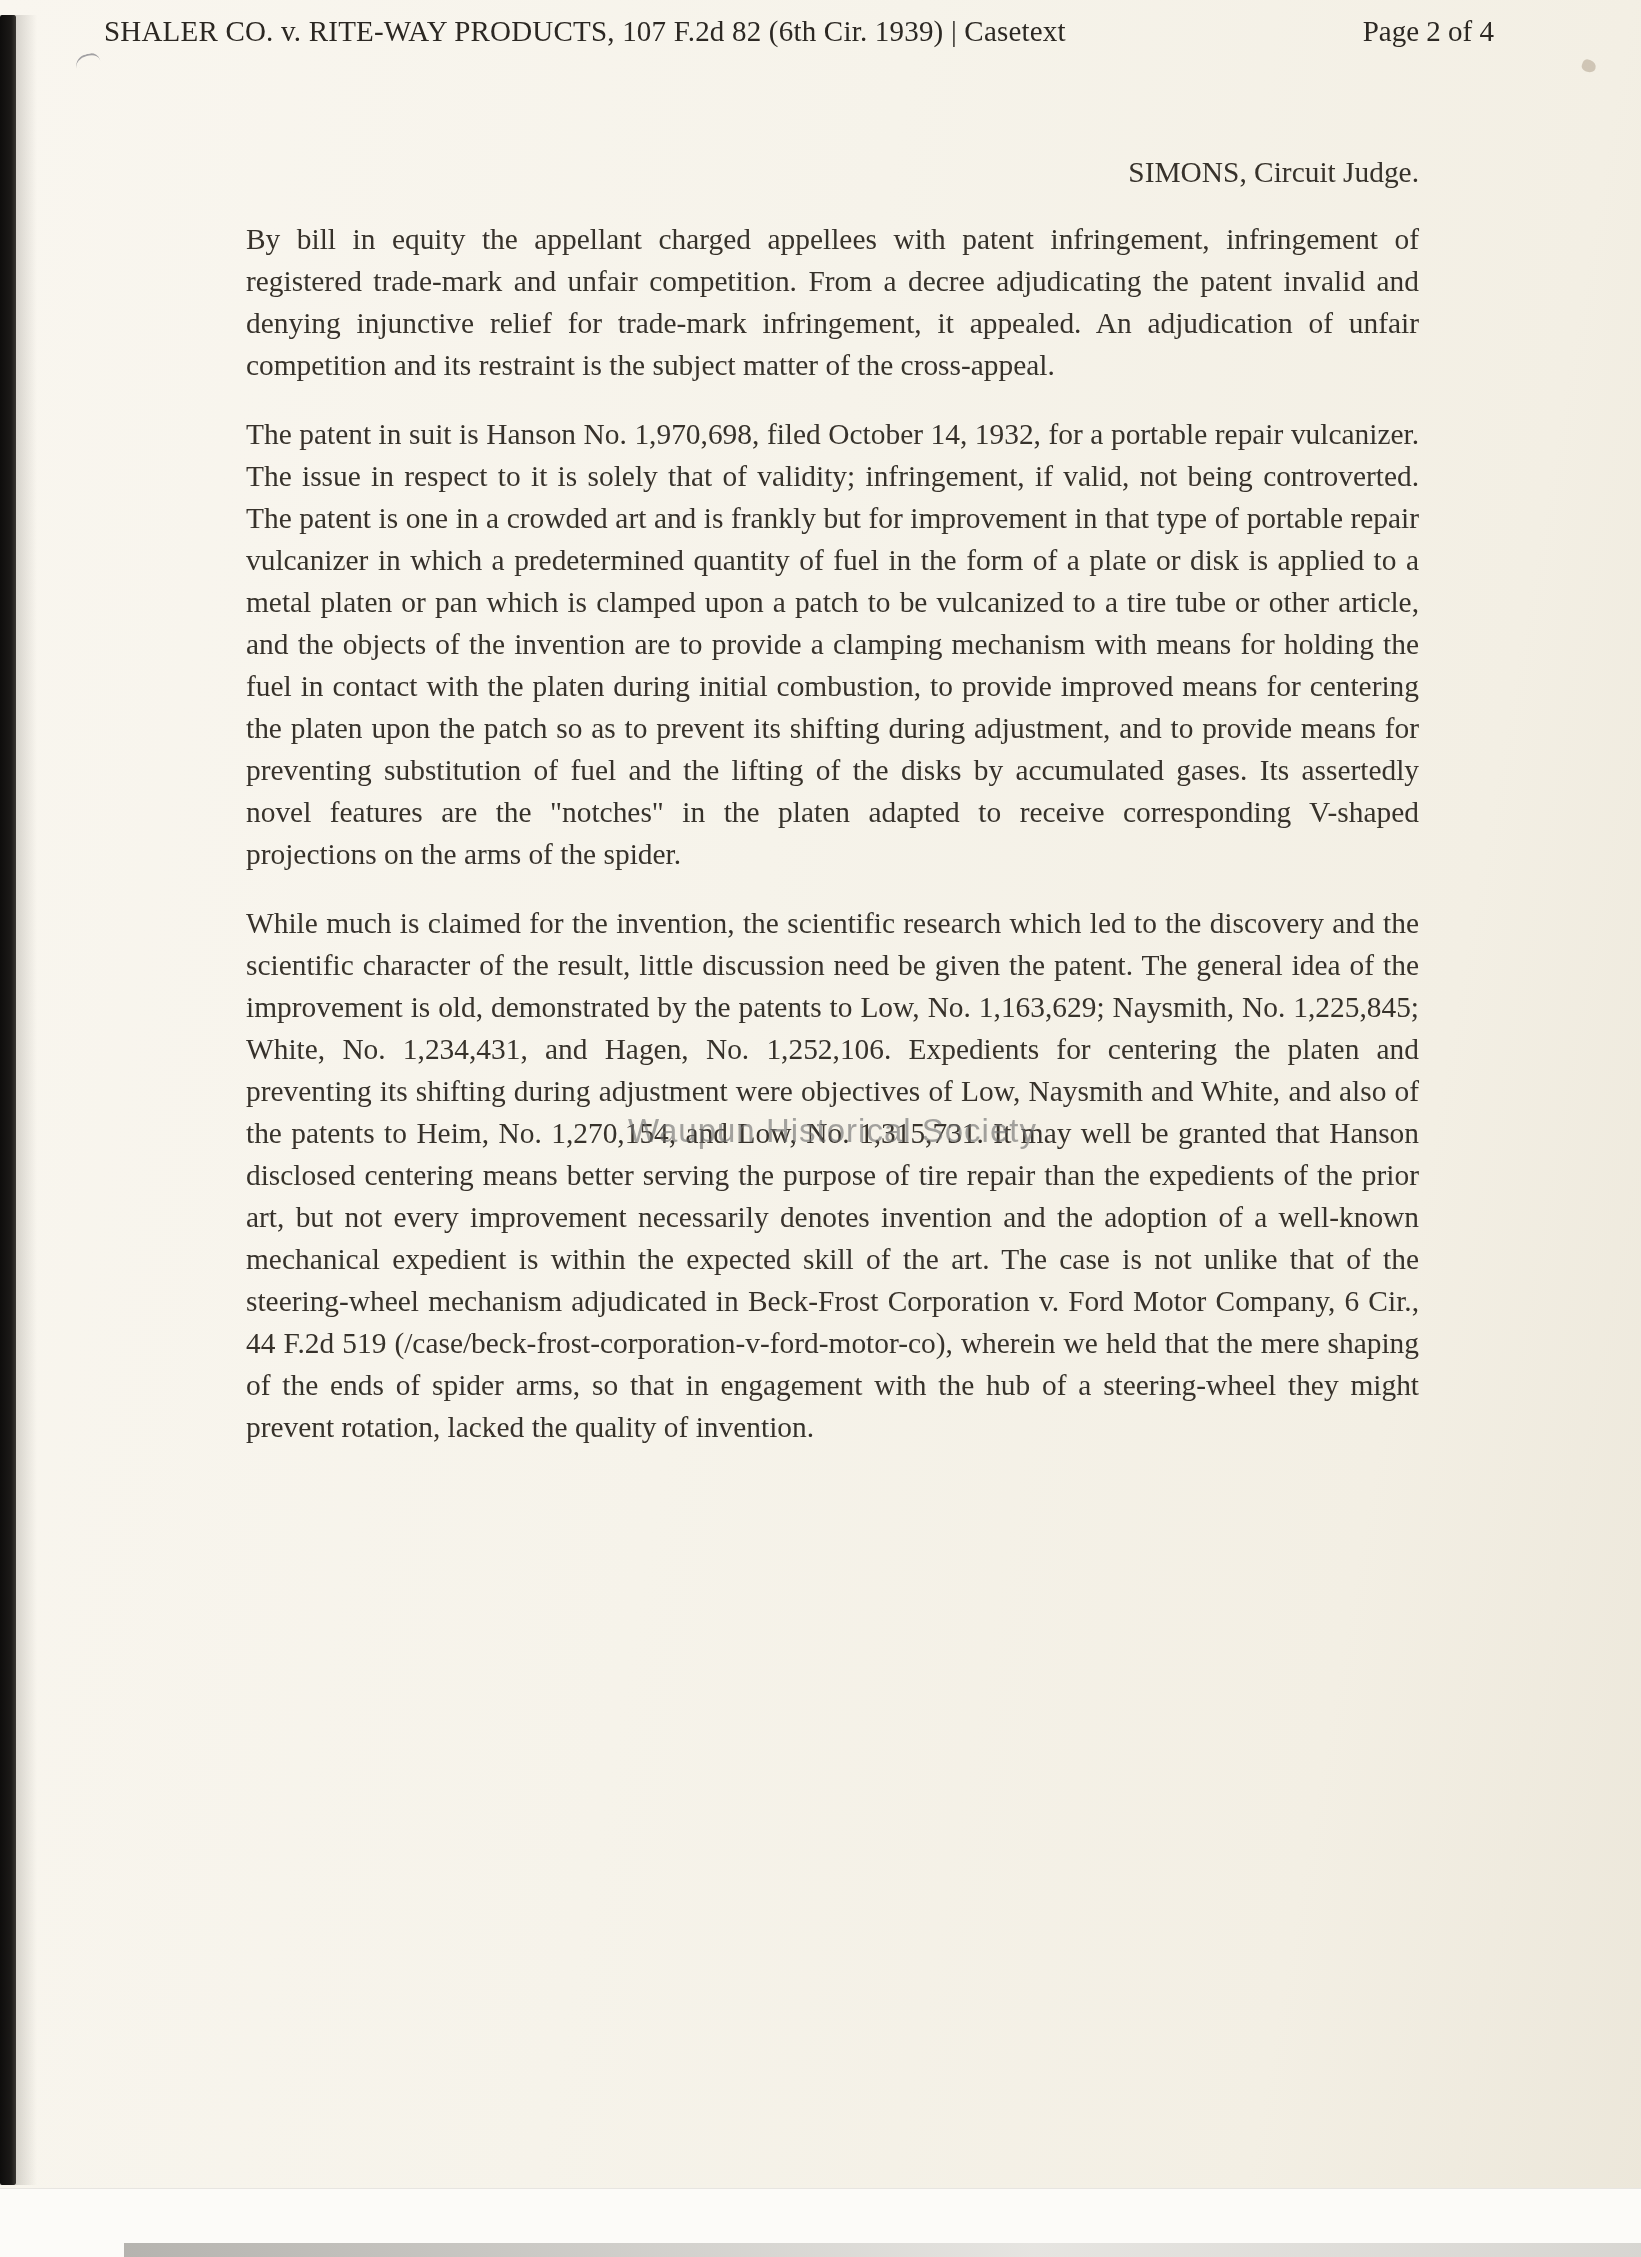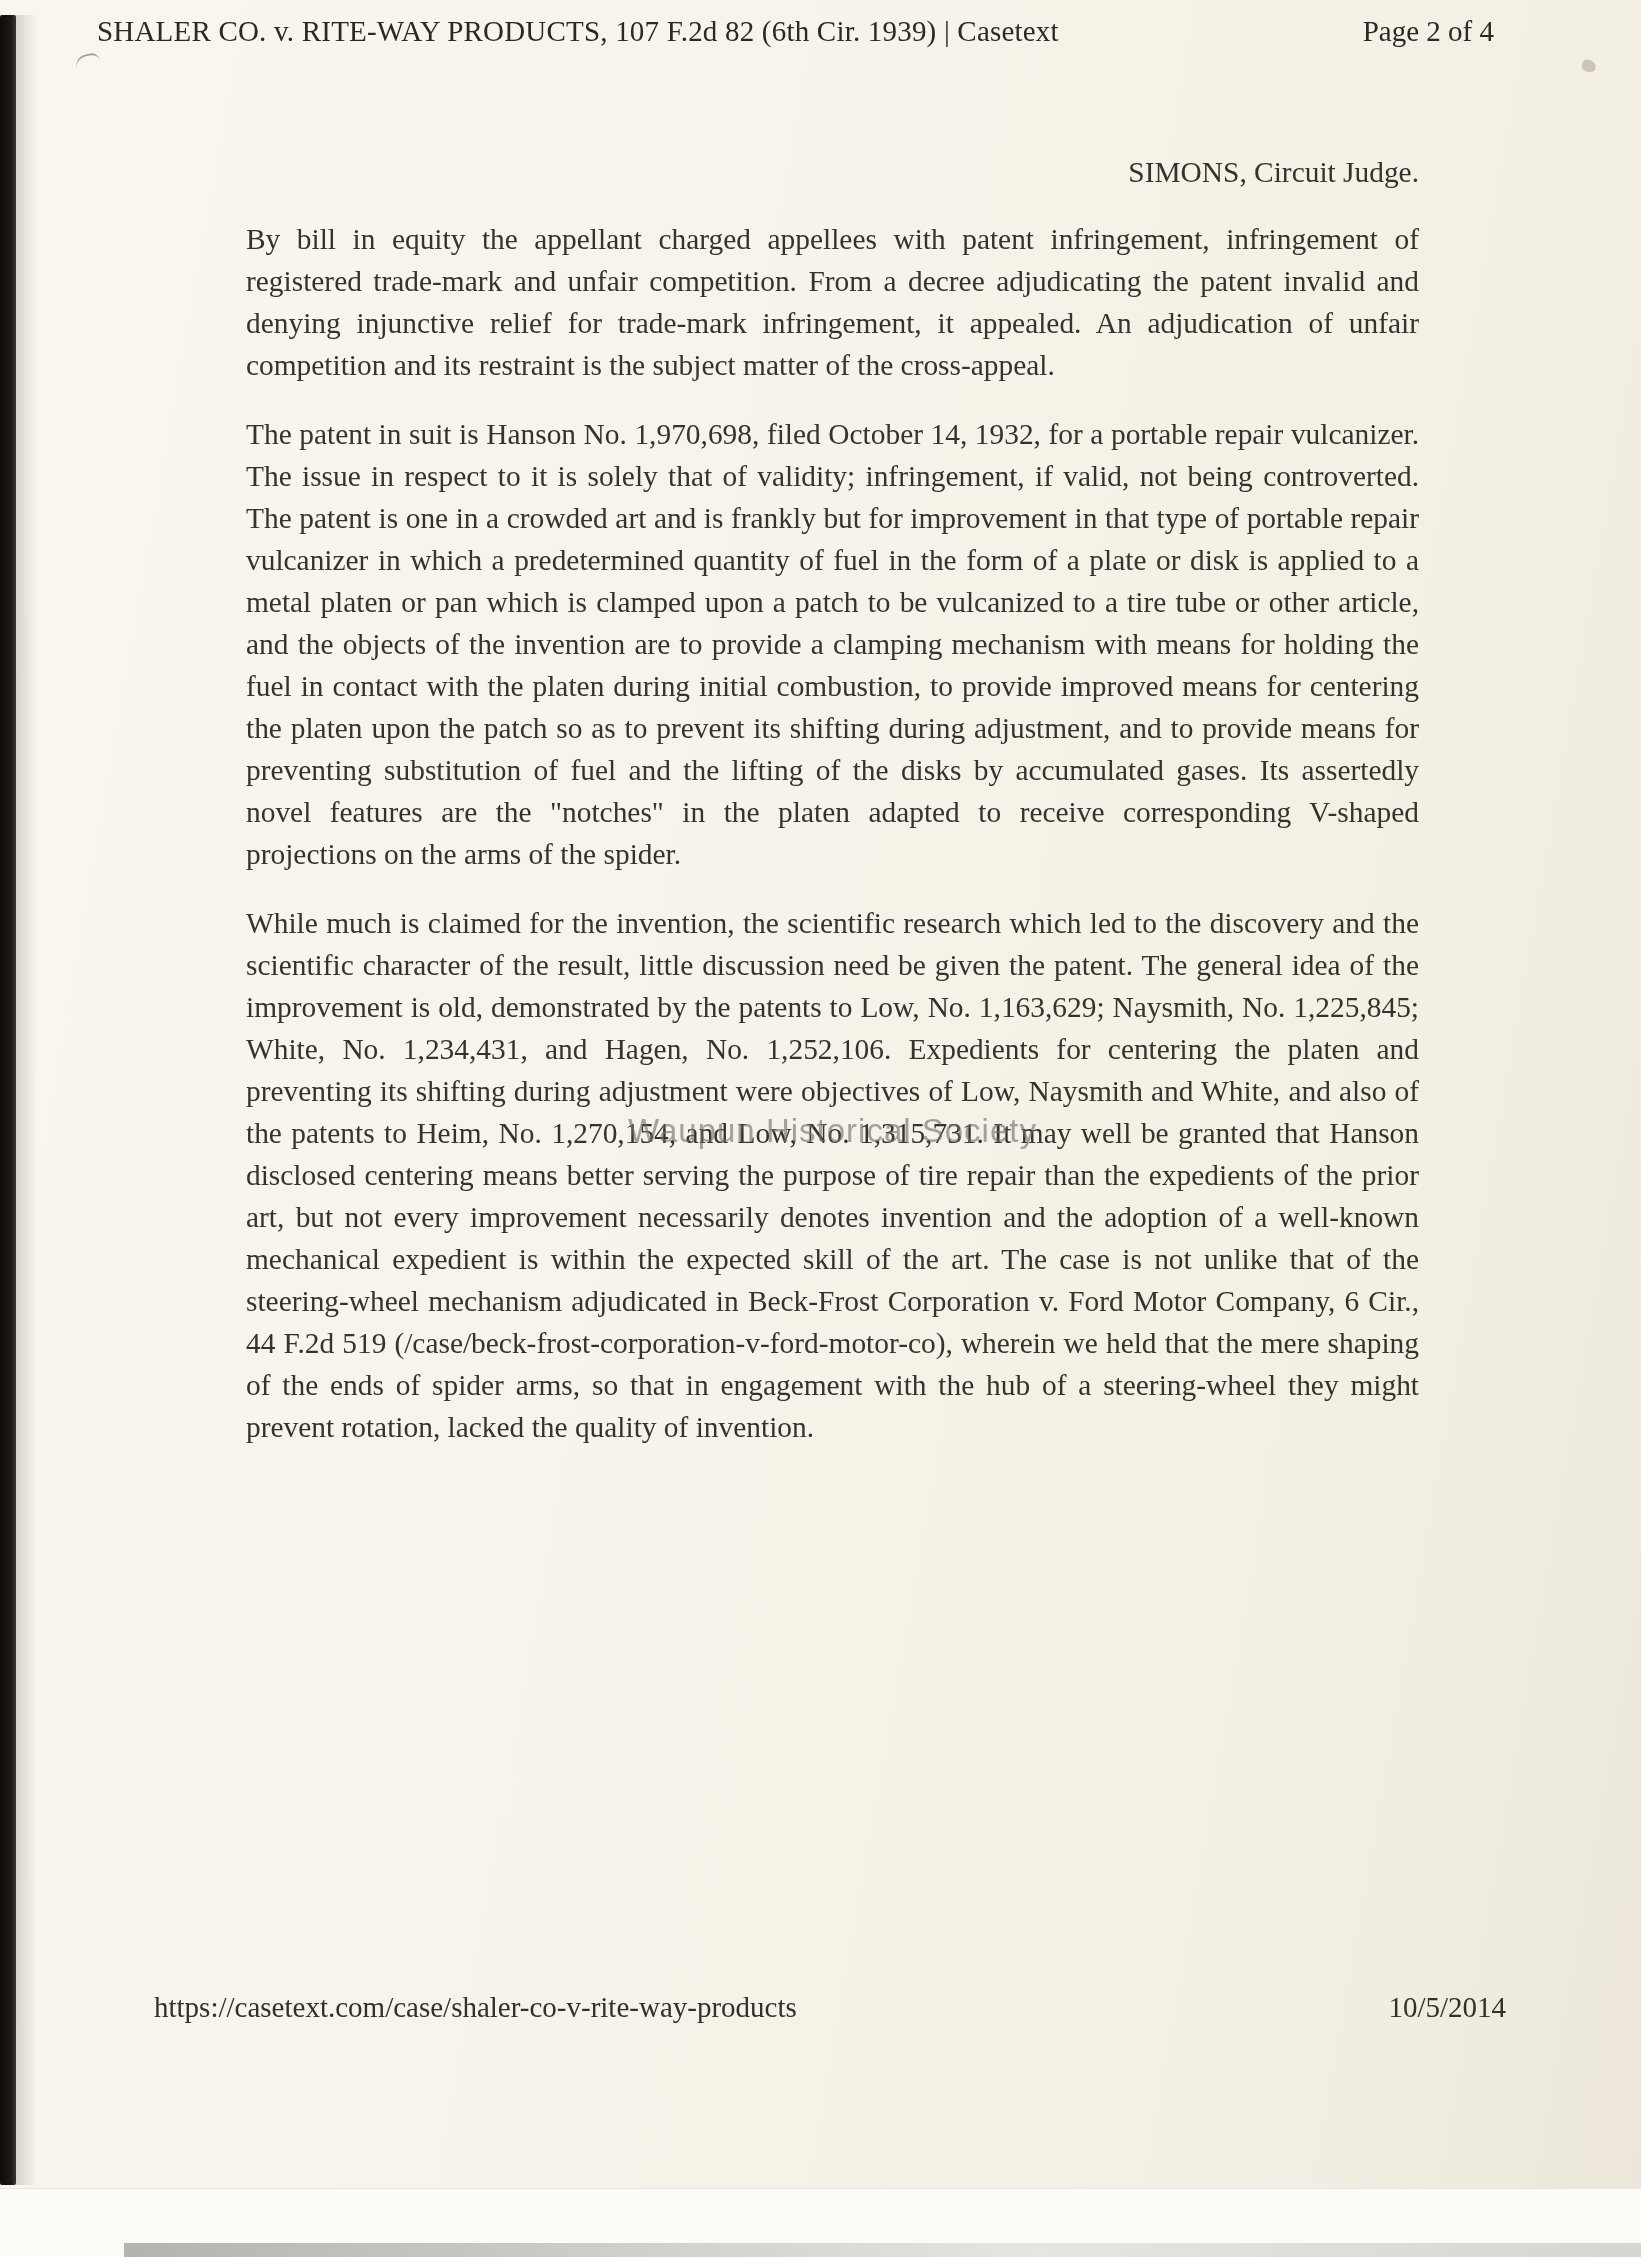--- a/index.html
+++ b/index.html
@@ -70,21 +70,21 @@
     width: 13.5px;
     height: 11.6px;
     background: rgba(140,120,95,0.35);
     border-radius: 40% 60% 55% 45%;
     transform: rotate(20deg);
   }
 
   .header-row {
     position: absolute;
     top: 15.4px;
-    left: 97px;
+    left: 104px;
     right: 147px;
     display: flex;
     justify-content: space-between;
     align-items: baseline;
     font-size: 29px;
     color: #2c2823;
   }
   .header-title { letter-spacing: 0.2px; }
   .header-page { font-size: 29px; }
 
@@ -148,23 +148,19 @@
 
   <div class="content">
     <p class="byline">SIMONS, Circuit Judge.</p>
     <p class="para">By bill in equity the appellant charged appellees with patent infringement, infringement of registered trade-mark and unfair competition. From a decree adjudicating the patent invalid and denying injunctive relief for trade-mark infringement, it appealed. An adjudication of unfair competition and its restraint is the subject matter of the cross-appeal.</p>
     <p class="para">The patent in suit is Hanson No. 1,970,698, filed October 14, 1932, for a portable repair vulcanizer. The issue in respect to it is solely that of validity; infringement, if valid, not being controverted. The patent is one in a crowded art and is frankly but for improvement in that type of portable repair vulcanizer in which a predetermined quantity of fuel in the form of a plate or disk is applied to a metal platen or pan which is clamped upon a patch to be vulcanized to a tire tube or other article, and the objects of the invention are to provide a clamping mechanism with means for holding the fuel in contact with the platen during initial combustion, to provide improved means for centering the platen upon the patch so as to prevent its shifting during adjustment, and to provide means for preventing substitution of fuel and the lifting of the disks by accumulated gases. Its assertedly novel features are the "notches" in the platen adapted to receive corresponding V-shaped projections on the arms of the spider.</p>
     <p class="para">While much is claimed for the invention, the scientific research which led to the discovery and the scientific character of the result, little discussion need be given the patent. The general idea of the improvement is old, demonstrated by the patents to Low, No. 1,163,629; Naysmith, No. 1,225,845; White, No. 1,234,431, and Hagen, No. 1,252,106. Expedients for centering the platen and preventing its shifting during adjustment were objectives of Low, Naysmith and White, and also of the patents to Heim, No. 1,270,154, and Low, No. 1,315,731. It may well be granted that Hanson disclosed centering means better serving the purpose of tire repair than the expedients of the prior art, but not every improvement necessarily denotes invention and the adoption of a well-known mechanical expedient is within the expected skill of the art. The case is not unlike that of the steering-wheel mechanism adjudicated in Beck-Frost Corporation v. Ford Motor Company, 6 Cir., 44 F.2d 519 (/case/beck-frost-corporation-v-ford-motor-co), wherein we held that the mere shaping of the ends of spider arms, so that in engagement with the hub of a steering-wheel they might prevent rotation, lacked the quality of invention.</p>
   </div>
 
   <div class="watermark">Waupun Historical Society</div>
 
-  <div class="footer-row">
-    <span>https://casetext.com/case/shaler-co-v-rite-way-products</span>
-    <span>10/5/2014</span>
-  </div>
 
   <div class="paper-bottom">
     <div class="bottom-smudge"></div>
   </div>
 
 </div>
 
 
 </body></html>

